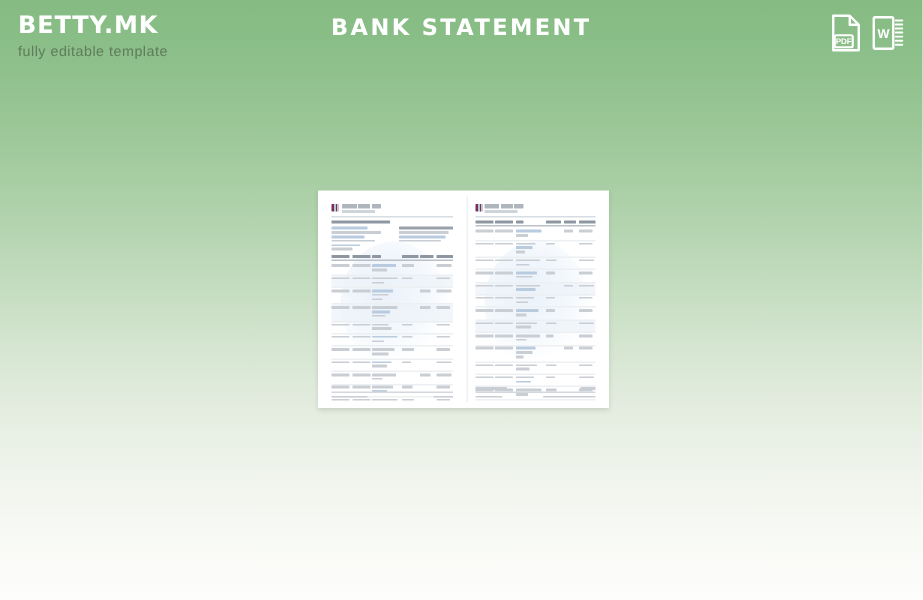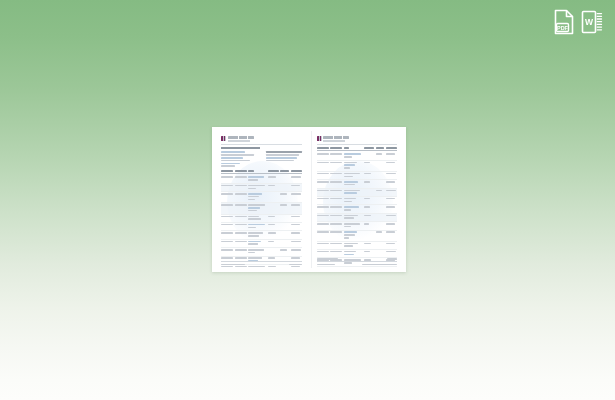--- a/index.html
+++ b/index.html
@@ -239,21 +239,26 @@
     justify-content: space-between;
     gap: 6px;
   }
   .foot-row .ln { margin: 0; }
 </style>
 </head>
 <body>
 
 <div class="stage">
 
-
+  <div class="brand">
+    <div class="brand-name">BETTY.MK</div>
+    <div class="brand-tagline">fully editable template</div>
+  </div>
+
+  <div class="page-title">BANK STATEMENT</div>
 
   <div class="format-icons">
     <span>
       <svg class="fmt-icon" viewBox="0 0 22 26" aria-hidden="true">
         <path d="M2.5 1.5 h11 l6 6 v17 a0 0 0 0 1 0 0 h-17 z" fill="none" stroke="#ffffff" stroke-width="1.6" stroke-linejoin="round"></path>
         <path d="M13.5 1.5 v6 h6" fill="none" stroke="#ffffff" stroke-width="1.6" stroke-linejoin="round"></path>
         <rect x="3.5" y="14.5" width="12" height="8" rx="1.2" fill="none" stroke="#ffffff" stroke-width="1.4"></rect>
         <text x="9.5" y="20.6" font-family="'Liberation Sans', sans-serif" font-size="5.4" font-weight="bold" fill="#ffffff" text-anchor="middle">PDF</text>
       </svg>
     </span>

